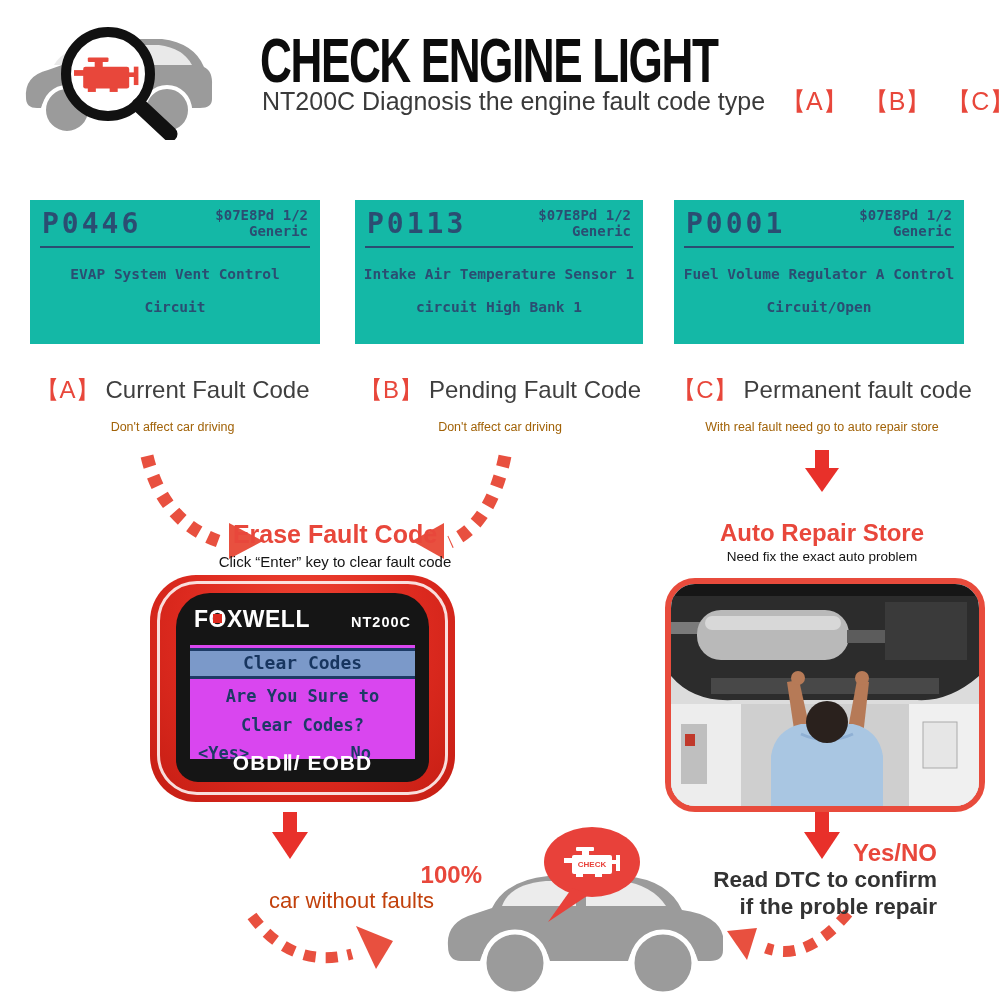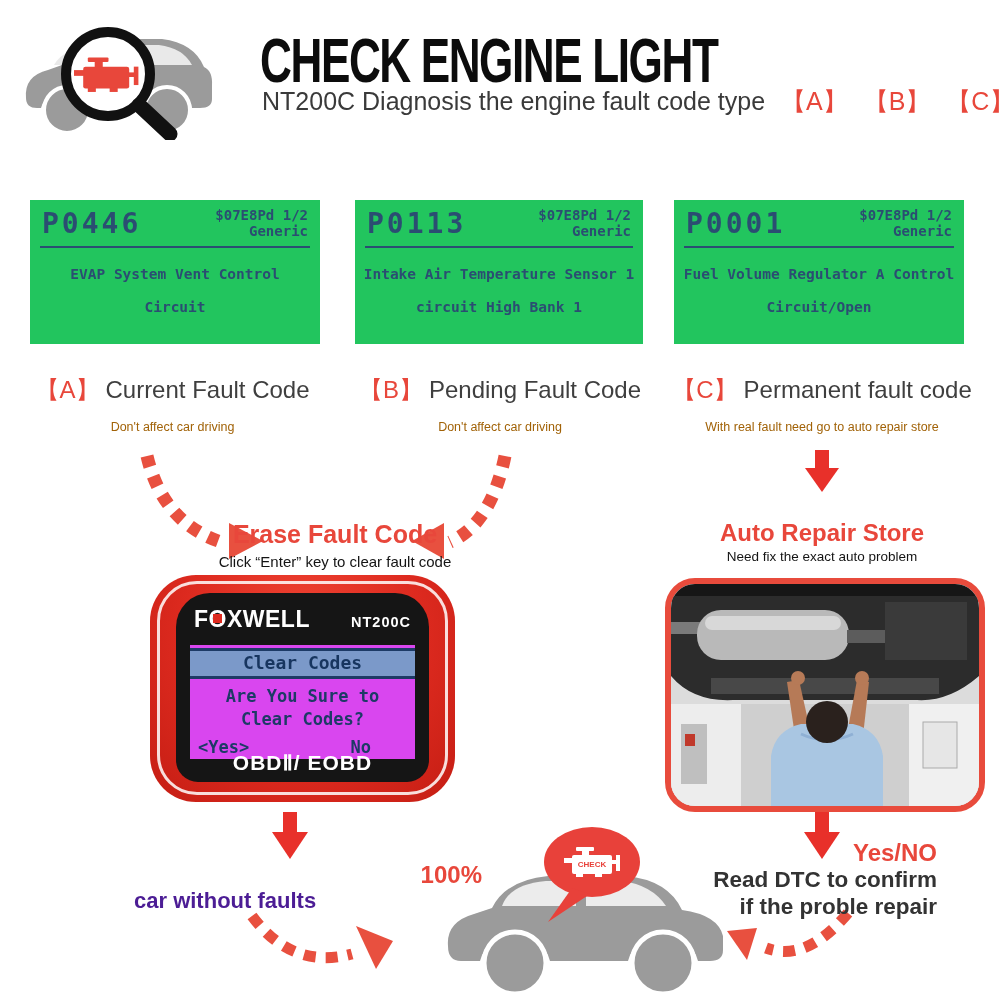--- a/index.html
+++ b/index.html
@@ -14,21 +14,21 @@
   .page-title {
     left:260px; top:24px; font-size:63px; font-weight:900; color:#0c0c0c;
     letter-spacing:-2px; transform:scaleX(0.70); transform-origin:left top; white-space:nowrap;
   }
   .page-subtitle { left:262px; top:85px; font-size:25px; color:#3a3a3a; white-space:nowrap; }
   .page-subtitle .badge { margin-left:9px; }
   .badge { color:#e8473b; }
 
   
   .lcd {
-    top:200px; height:144px; background:#22c55e; color:#2b4d72;
+    top:200px; height:144px; background:#14b8a6; color:#2b4d72;
     font-family:"DejaVu Sans Mono", monospace;
   }
   .lcd-1 { left:30px;  width:290px; }
   .lcd-2 { left:355px; width:288px; }
   .lcd-3 { left:674px; width:290px; }
   .lcd-head { display:flex; justify-content:space-between; padding:7px 12px 0 12px; }
   .lcd-code { font-size:28px; font-weight:bold; letter-spacing:3px; }
   .lcd-meta { text-align:right; font-size:14px; line-height:16px; font-weight:bold; }
   .lcd-rule { position:absolute; left:10px; right:10px; top:46px; border-bottom:2px solid #2b4d72; }
   .lcd-desc { position:absolute; top:58px; left:6px; right:6px; text-align:center;
@@ -63,33 +63,33 @@
   .brand { position:relative; color:#fff; font-weight:900; font-size:23px; letter-spacing:0.5px; }
   .brand-square { position:absolute; left:19px; top:8px; width:9px; height:9px; background:#dd2a1f; }
   .model { color:#fff; font-weight:700; font-size:14.5px; letter-spacing:1px; }
   .device-screen { position:absolute; left:14px; right:14px; top:52px; height:114px;
                    background:#d946ef; color:#1d3a66;
                    font-family:"DejaVu Sans Mono", monospace; font-weight:bold; }
   .ds-head { height:25px; margin-top:3px; background:#7b99c9; border-top:3px solid #1d3a66;
              border-bottom:3px solid #1d3a66; text-align:center; font-size:18px;
              line-height:24px; color:#17355f; }
   .ds-line { text-align:center; font-size:17px; margin-top:7px; }
-  .ds-line + .ds-line { margin-top:3px; }
+  .ds-line + .ds-line { margin-top:9px; }
   .ds-choices { display:flex; justify-content:space-between; padding:8px 44px 0 8px; font-size:17px; }
   .device-footer { position:absolute; bottom:7px; width:100%; text-align:center; color:#fff;
                    font-size:21px; font-weight:800; letter-spacing:1px;
                    font-family:"Liberation Sans", sans-serif; }
 
   
   .photo { left:665px; top:578px; width:308px; height:222px; border:6px solid #e84b3c;
            border-radius:30px; overflow:hidden; background:#dcdcdc; }
 
   
   .pct   { left:182px; width:300px; top:861px; text-align:right; font-size:24px; font-weight:800; color:#e8473b; }
-  .pct-label { left:134px; width:300px; top:888px; text-align:left; font-size:22px; font-weight:700; color:#4c1d95; }
+  .pct-label { left:134px; width:300px; top:888px; text-align:right; font-size:22px; font-weight:400; color:#c2410c; }
   .right-block { left:700px; width:237px; top:839px; text-align:right; line-height:27px; }
   .rb-title { font-size:24px; font-weight:800; color:#e8473b; }
   .rb-line  { font-size:22.5px; font-weight:800; color:#333; }
 
   .overlay { left:0; top:0; width:1000px; height:1000px; pointer-events:none; }
   .car-scene { left:430px; top:818px; width:330px; height:182px; }
 </style>
 </head>
 <body>
 

